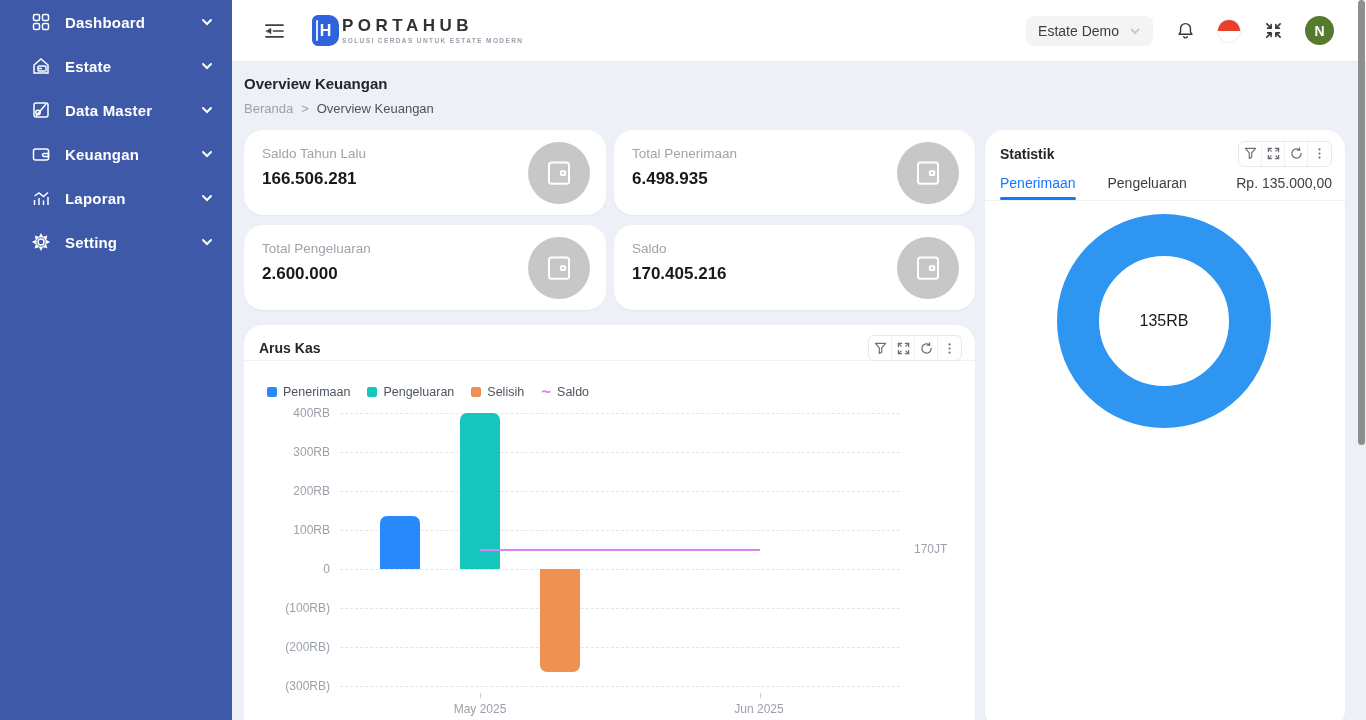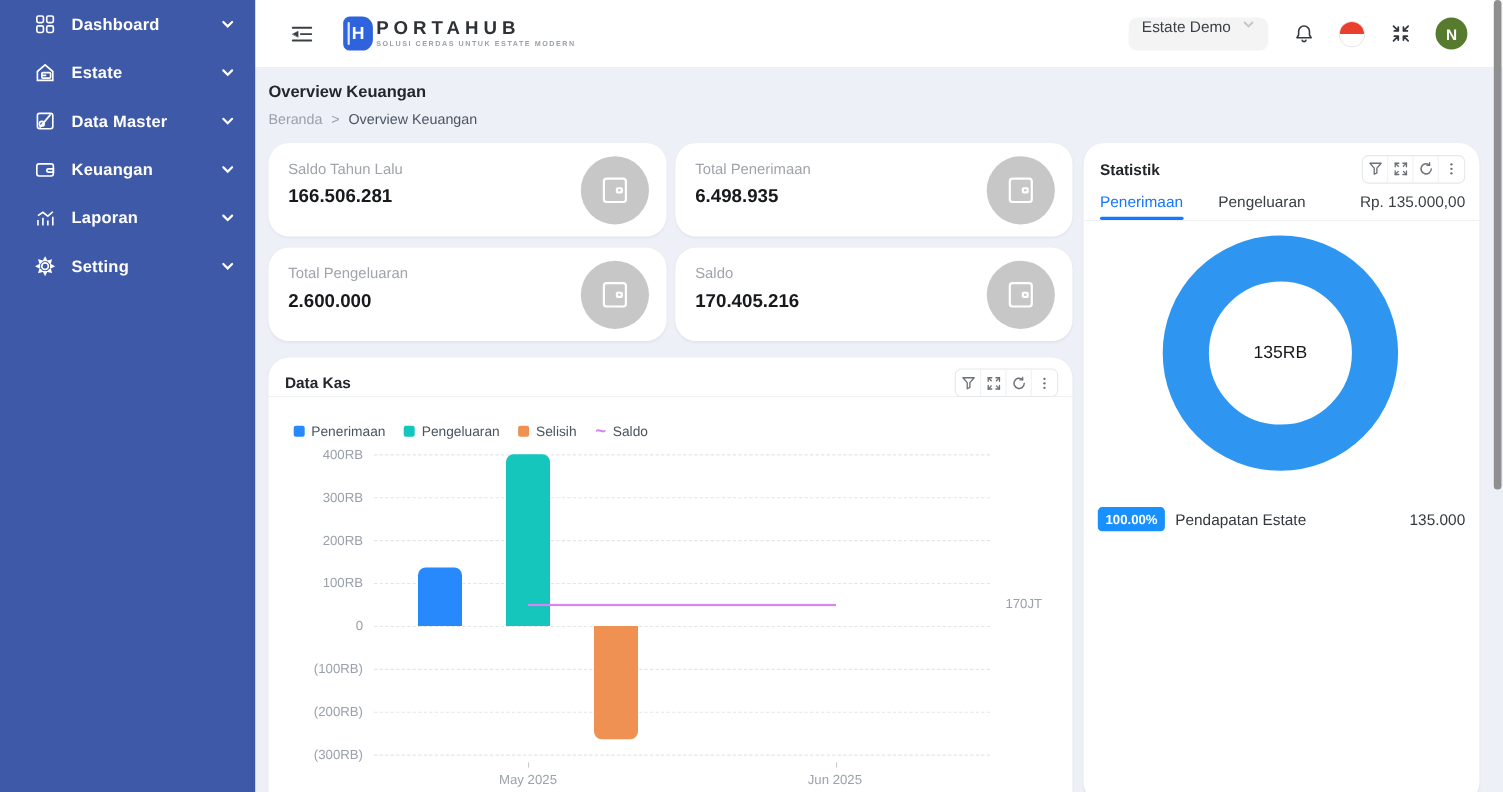--- a/index.html
+++ b/index.html
@@ -15,21 +15,21 @@
   
   .header { position:absolute; left:232px; top:0; right:0; height:62px; background:#fff; border-bottom:1px solid #ebedf2; z-index:4; display:flex; align-items:center; }
   .collapse-btn { margin-left:30px; width:24px; height:24px; display:flex; align-items:center; justify-content:center; cursor:pointer; }
   .brand { display:flex; align-items:center; margin-left:26px; }
   .brand-mark { width:27px; height:31px; background:#2E63DD; border-radius:6px 10px 10px 6px; color:#fff; font-weight:800; font-size:16px; display:flex; align-items:center; justify-content:center; position:relative; }
   .brand-mark:before { content:""; position:absolute; left:4px; top:5px; bottom:5px; width:2px; background:rgba(255,255,255,.85); border-radius:2px; }
   .brand-text { margin-left:3px; }
   .brand-name { font-size:17px; font-weight:800; color:#2e3135; letter-spacing:4.5px; line-height:18px; }
   .brand-tag { font-size:6.5px; color:#9aa1ab; letter-spacing:1.4px; font-weight:700; margin-top:2px; }
   .header-right { margin-left:auto; display:flex; align-items:center; gap:20px; padding-right:32px; }
-  .estate-select { background:#f4f4f5; border-radius:8px; height:30px; padding:0 12px; display:flex; align-items:flex-start; gap:10px; font-size:14px; color:#3a3f45; cursor:pointer; }
+  .estate-select { background:#f4f4f5; border-radius:8px; height:30px; padding:0 12px; display:flex; align-items:center; gap:10px; font-size:14px; color:#3a3f45; cursor:pointer; }
   .icon-btn { width:24px; height:24px; display:flex; align-items:center; justify-content:center; cursor:pointer; }
   .flag { width:24px; height:24px; border-radius:50%; overflow:hidden; border:1px solid #e8e8e8; position:relative; cursor:pointer; }
   .flag .top { position:absolute; left:0; top:0; right:0; height:50%; background:#EA3E2E; }
   .flag .bot { position:absolute; left:0; bottom:0; right:0; height:50%; background:#fff; }
   .avatar { width:29px; height:29px; border-radius:50%; background:#567B2E; color:#fff; font-weight:700; font-size:14px; display:flex; align-items:center; justify-content:center; cursor:pointer; }
 
   
   .content { position:absolute; left:232px; top:62px; right:0; bottom:0; background:#EEF0F8; overflow:hidden; }
   .page-title { position:absolute; left:12px; top:13px; font-size:15px; font-weight:700; color:#23262b; }
   .breadcrumb { position:absolute; left:12px; top:39px; font-size:13px; color:#9aa1ab; display:flex; gap:8px; align-items:center; }
@@ -256,21 +256,21 @@
     <div class="stat-icon-circle">
       <svg width="30" height="30" viewBox="0 0 24 24" fill="none" stroke="#fff" stroke-width="1.6">
           <rect x="4" y="3.5" width="16" height="17" rx="2"></rect>
           <rect x="13.5" y="10.5" width="3.5" height="3" rx="0.5"></rect>
         </svg>
     </div>
   </section>
 
   <section class="card arus-card">
     <div class="panel-header">
-      <div class="panel-title">Data Kas</div>
+      <div class="panel-title">Arus Kas</div>
       <div class="toolbar">
         <div class="t-btn">
           <svg width="13" height="13" viewBox="0 0 14 14" fill="none" stroke="#6b7077" stroke-width="1.3" stroke-linejoin="round">
               <path d="M1.5 1.5 H12.5 L8.3 6.3 V11 L5.7 12.3 V6.3 Z"></path>
             </svg>
         </div>
         <div class="t-btn">
           <svg width="13" height="13" viewBox="0 0 14 14" fill="none" stroke="#6b7077" stroke-width="1.3" stroke-linecap="round">
               <path d="M1.5 5 V1.5 H5 M9 1.5 H12.5 V5 M12.5 9 V12.5 H9 M5 12.5 H1.5 V9"></path>
               <path d="M1.5 1.5 L4.5 4.5 M12.5 1.5 L9.5 4.5 M12.5 12.5 L9.5 9.5 M1.5 12.5 L4.5 9.5"></path>
@@ -370,21 +370,16 @@
     </div>
     <div class="tabs-row">
       <div class="tab active">Penerimaan</div>
       <div class="tab">Pengeluaran</div>
       <div class="tabs-amount">Rp. 135.000,00</div>
     </div>
     <div class="donut-wrap">
       <div class="donut" style="border-color: rgb(46, 150, 240);"></div>
       <div class="donut-center">135RB</div>
     </div>
-    <div class="stat-row">
-      <span class="pct-badge" style="background: rgb(24, 144, 255);">100.00%</span>
-      <span class="stat-row-label">Pendapatan Estate</span>
-      <span class="stat-row-value">135.000</span>
-    </div>
   </section>
 </main>
 
 <div class="scroll-thumb"></div>
 
 </body></html>

